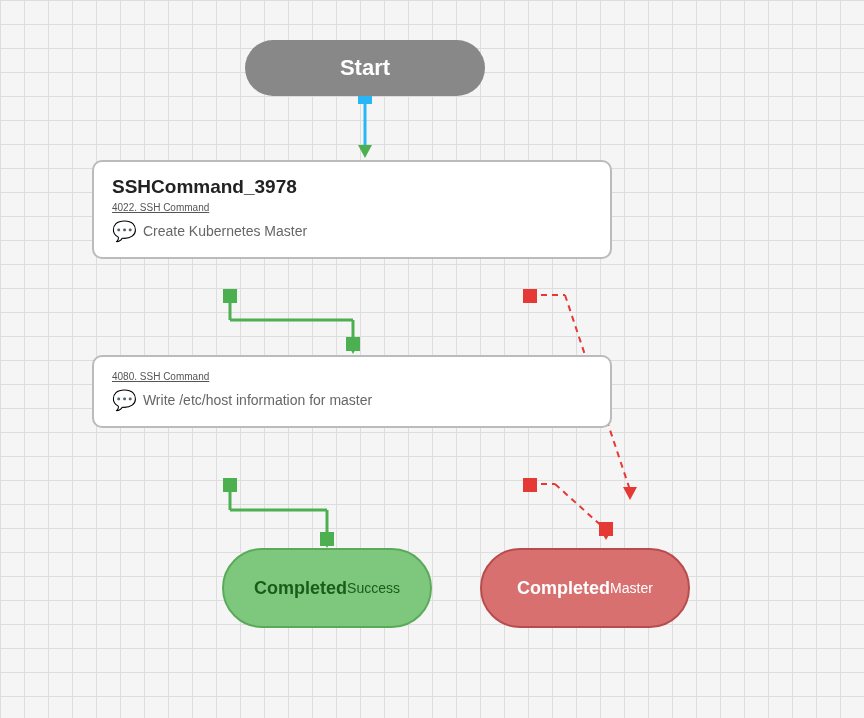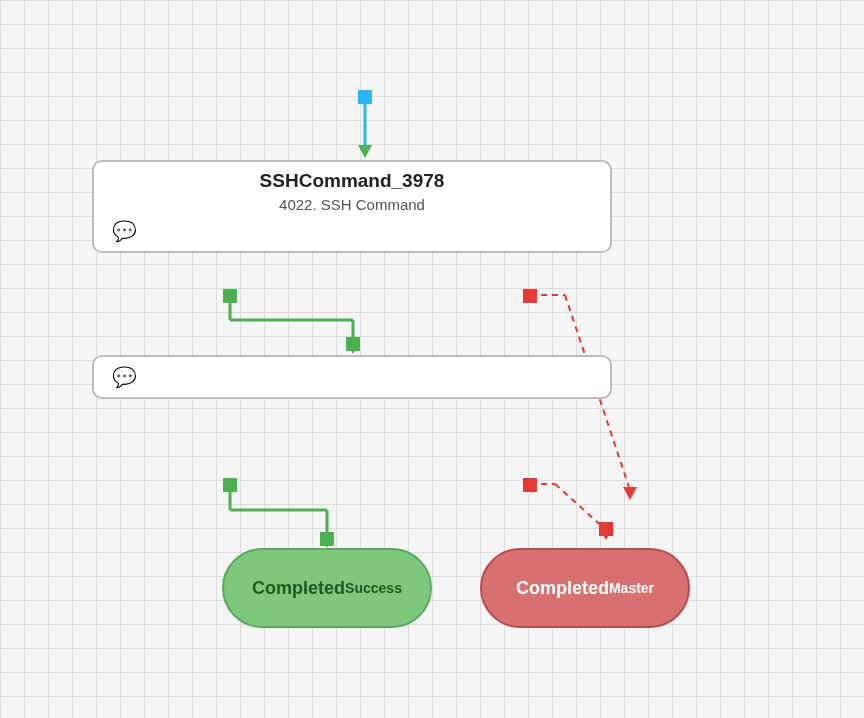--- a/index.html
+++ b/index.html
@@ -42,34 +42,34 @@
       font-size: 22px;
       font-weight: 600;
     }
 
     
     .node-box {
       position: absolute;
       background: white;
       border: 2px solid #bbb;
       border-radius: 10px;
-      padding: 8px 18px;
+      padding: 14px 18px;
       width: 520px;
-      text-align: center;
     }
     .node-box .title {
       font-size: 19px;
       font-weight: 700;
       color: #222;
       margin-bottom: 4px;
     }
     .node-box .subtitle {
-      font-size: 15px;
+      font-size: 10px;
       color: #555;
       margin-bottom: 6px;
+      text-decoration: underline;
     }
     .node-box .description {
       font-size: 14px;
       color: #666;
       display: flex;
       align-items: center;
       gap: 6px;
     }
     .speech-bubble {
       display: inline-block;
@@ -96,21 +96,21 @@
       flex-direction: row;
       align-items: center;
       justify-content: center;
     }
     .node-terminal .term-title {
       font-size: 18px;
       font-weight: 700;
     }
     .node-terminal .term-sub {
       font-size: 14px;
-      font-weight: 700;
+      font-weight: 400;
     }
 
     .node-success {
       left: 222px;
       top: 548px;
       background: #7dc87d;
       border: 2px solid #5aaa5a;
     }
     .node-success .term-title,
     .node-success .term-sub {
@@ -177,32 +177,38 @@
 
     <rect x="223" y="478" width="14" height="14" fill="#4CAF50"></rect>
 
     <rect x="523" y="478" width="14" height="14" fill="#e53935"></rect>
 
     <rect x="320" y="532" width="14" height="14" fill="#4CAF50"></rect>
 
     <rect x="599" y="522" width="14" height="14" fill="#e53935"></rect>
   </svg>
 
+  <div class="node-start">
+    <span>Start</span>
+  </div>
 
   <div class="node-box node-ssh1">
     <div class="title">SSHCommand_3978</div>
     <div class="subtitle">4022. SSH Command</div>
     <div class="description">
       <span class="speech-bubble">💬</span>
+      <span>Create Kubernetes Master</span>
     </div>
   </div>
 
   <div class="node-box node-ssh2">
+    <div class="subtitle">4080. SSH Command</div>
     <div class="description">
       <span class="speech-bubble">💬</span>
+      <span>Write /etc/host information for master</span>
     </div>
   </div>
 
   <div class="node-terminal node-success">
     <span class="term-title">Completed</span>
     <span class="term-sub">Success</span>
   </div>
 
   <div class="node-terminal node-failed">
     <span class="term-title">Completed</span>

